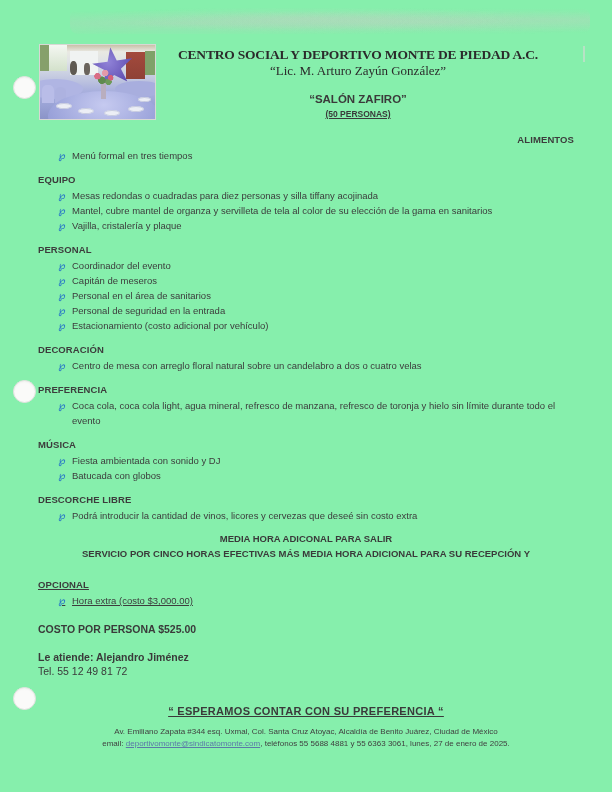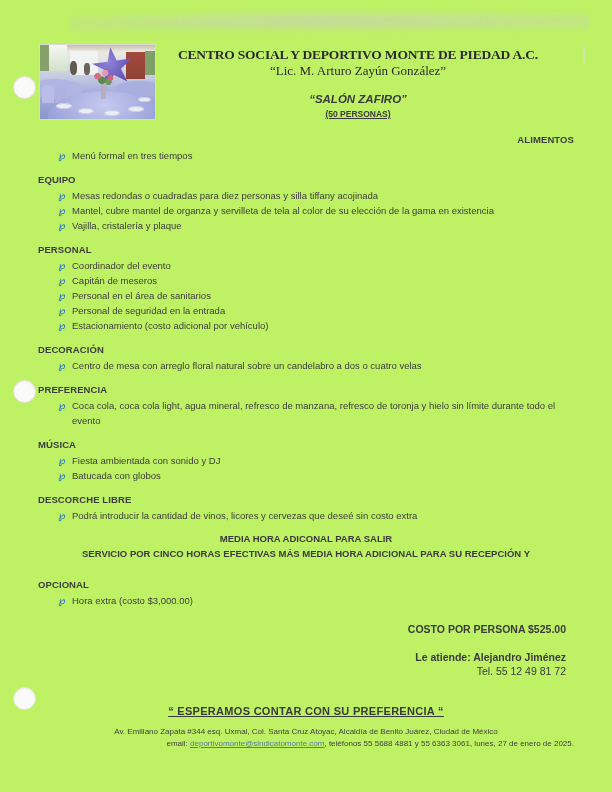--- a/index.html
+++ b/index.html
@@ -4,21 +4,21 @@
 <style>
   html,body { margin:0; padding:0; }
   body {
     width:612px; height:792px;
     background:#ffffff;
     font-family:"Liberation Sans","DejaVu Sans",sans-serif;
     color:#3d3d3d;
     position:relative;
     overflow:hidden;
   }
-  .page { position:absolute; inset:0; background:#bef264; }
+  .page { position:absolute; inset:0; background:#86efac; }
 
   
   .scan-smudge {
     position:absolute; left:70px; top:8px; width:520px; height:26px;
     background:
       radial-gradient(ellipse at 20% 60%, rgba(200,200,196,.30), transparent 60%),
       radial-gradient(ellipse at 45% 40%, rgba(205,205,200,.26), transparent 55%),
       radial-gradient(ellipse at 70% 55%, rgba(200,200,195,.28), transparent 60%),
       radial-gradient(ellipse at 92% 45%, rgba(205,205,200,.22), transparent 60%);
     border-radius:8px;
@@ -70,43 +70,43 @@
   .header-text { position:absolute; left:143px; top:46px; width:430px; text-align:center; }
   .org-name {
     font-family:"Liberation Serif","DejaVu Serif",serif;
     font-weight:bold; font-size:13.5px; letter-spacing:-0.2px;
     color:#2b2b2b; line-height:17px; white-space:nowrap;
   }
   .org-subtitle {
     font-family:"Liberation Serif","DejaVu Serif",serif;
     font-weight:normal; font-size:13px; color:#2b2b2b; line-height:16px;
   }
-  .salon-title { font-weight:bold; font-size:11.5px; color:#3a3a3a; margin-top:13px; line-height:14px;font-style:italic; }
+  .salon-title { font-weight:bold; font-size:11.5px; color:#3a3a3a; margin-top:13px; line-height:14px; }
   .capacity    { font-weight:bold; font-size:8.5px;  color:#3a3a3a; margin-top:3px; line-height:11px;text-decoration:underline; }
 
   
   .content { position:absolute; left:38px; top:132px; width:536px; }
   .sec-title { font-weight:bold; font-size:9.5px; line-height:16px; margin-top:9px; color:#3c3c3c; letter-spacing:.1px; }
   .section:first-child .sec-title { margin-top:0;text-align:right; }
   .item { display:flex; align-items:flex-start; line-height:15px; font-size:9.5px; color:#3c3c3c; padding-left:20px; }
   .bullet { flex:none; width:14px; color:#2d7dc5; font-size:10.5px; font-style:italic; font-weight:bold; line-height:15px; }
   .item-text { flex:1; max-width:502px; }
 
   .service-note { margin-top:8px; text-align:center; font-weight:bold; font-size:9.5px; line-height:15px; color:#3a3a3a; }
 
-  .pricing { text-align:right; padding-right:8px; }
+  .pricing { padding-right:8px; }
   .cost-line { margin-top:14px; font-weight:bold; font-size:10.5px; line-height:15px; color:#3a3a3a; }
   .attendant-line { margin-top:13px; font-weight:bold; font-size:10.5px; line-height:14px; color:#3a3a3a; }
   .phone-line { font-weight:normal; font-size:10.5px; line-height:14px; color:#3a3a3a; }
 
   .footer { text-align:center; }
   .slogan { margin-top:26px; font-weight:bold; font-size:11px; letter-spacing:.3px; color:#3a3a3a;
             text-decoration:underline; line-height:15px; }
   .address { margin-top:7px; font-size:8px; line-height:12px; color:#3f3f3f; }
-  .contact { font-size:8px; line-height:12px; color:#3f3f3f;text-align:right; }
+  .contact { font-size:8px; line-height:12px; color:#3f3f3f; }
   .email-link { color:#5b79a8; text-decoration:underline; cursor:pointer; }
 </style>
 </head>
 <body>
 
 <div class="page">
 
   <div class="scan-smudge"></div>
   <div class="scan-dash"></div>
   <div class="hole-punch hp1"></div>
@@ -154,21 +154,21 @@
     </div>
 
     <div class="section">
       <div class="sec-title">EQUIPO</div>
       <div class="item">
         <span class="bullet">℘</span>
         <span class="item-text">Mesas redondas o cuadradas para diez personas y silla tiffany acojinada</span>
       </div>
       <div class="item">
         <span class="bullet">℘</span>
-        <span class="item-text">Mantel, cubre mantel de organza y servilleta de tela al color de su elección de la gama en existencia</span>
+        <span class="item-text">Mantel, cubre mantel de organza y servilleta de tela al color de su elección de la gama en sanitarios</span>
       </div>
       <div class="item">
         <span class="bullet">℘</span>
         <span class="item-text">Vajilla, cristalería y plaque</span>
       </div>
     </div>
 
     <div class="section">
       <div class="sec-title">PERSONAL</div>
       <div class="item">
@@ -227,21 +227,21 @@
         <span class="bullet">℘</span>
         <span class="item-text">Podrá introducir la cantidad de vinos, licores y cervezas que deseé sin costo extra</span>
       </div>
     </div>
 
     <div class="service-note">
       <div>MEDIA HORA ADICONAL PARA SALIR</div>
       <div>SERVICIO POR CINCO HORAS EFECTIVAS MÁS MEDIA HORA ADICIONAL PARA SU RECEPCIÓN Y</div>
     </div>
 
-    <div class="section" style="margin-top:16px;">
+    <div class="section" style="margin-top:16px;text-decoration:underline;">
       <div class="sec-title">OPCIONAL</div>
       <div class="item">
         <span class="bullet">℘</span>
         <span class="item-text">Hora extra (costo $3,000.00)</span>
       </div>
     </div>
 
     <div class="pricing">
       <div class="cost-line">COSTO POR PERSONA $525.00</div>
       <div class="attendant-line">Le atiende: Alejandro Jiménez</div>

